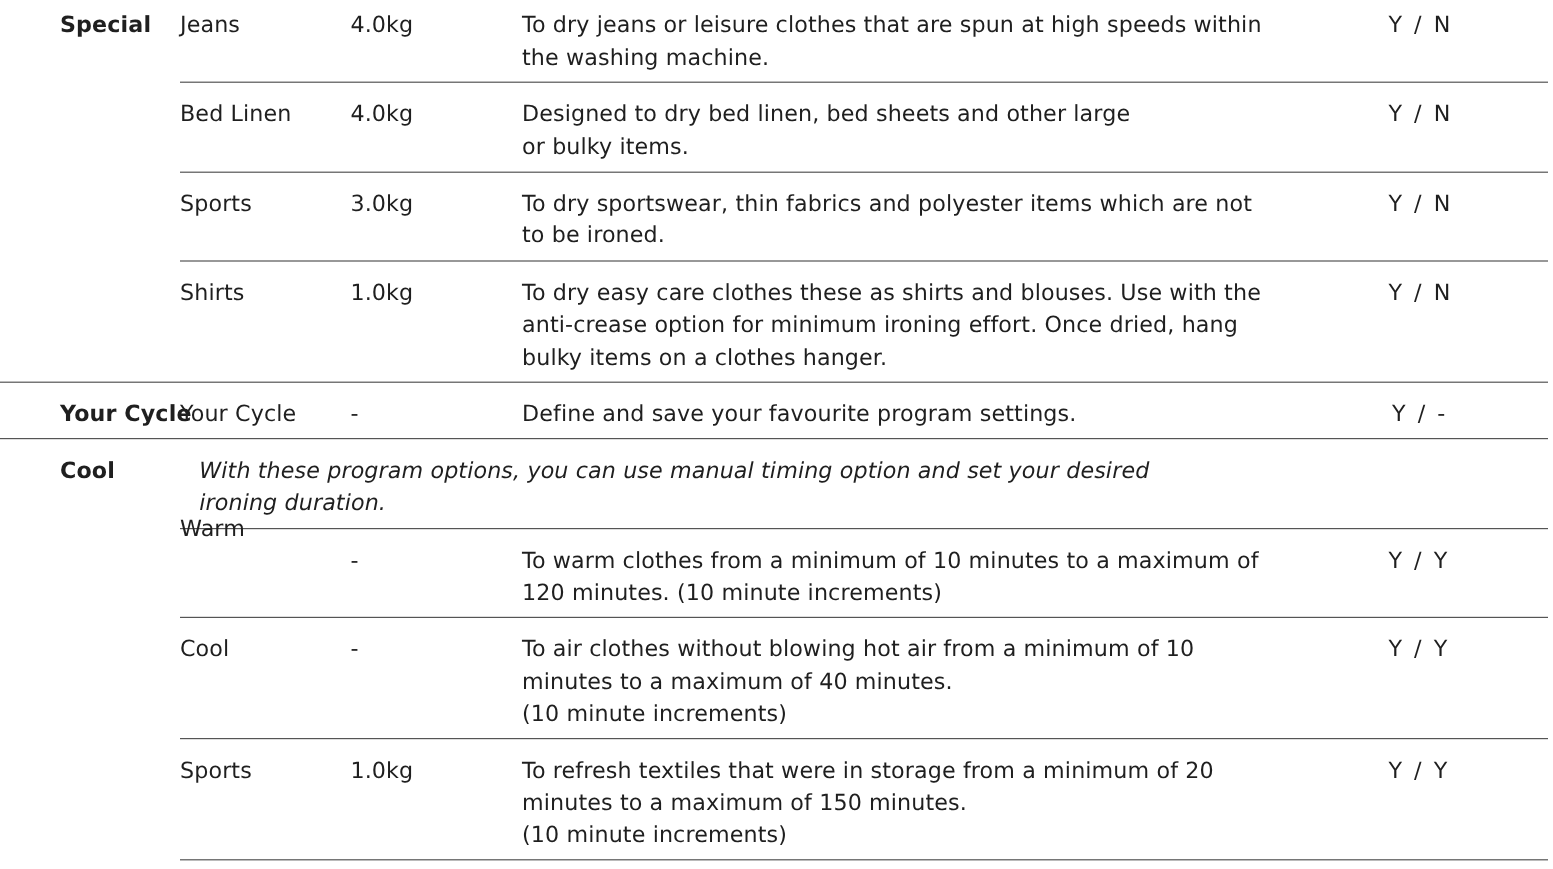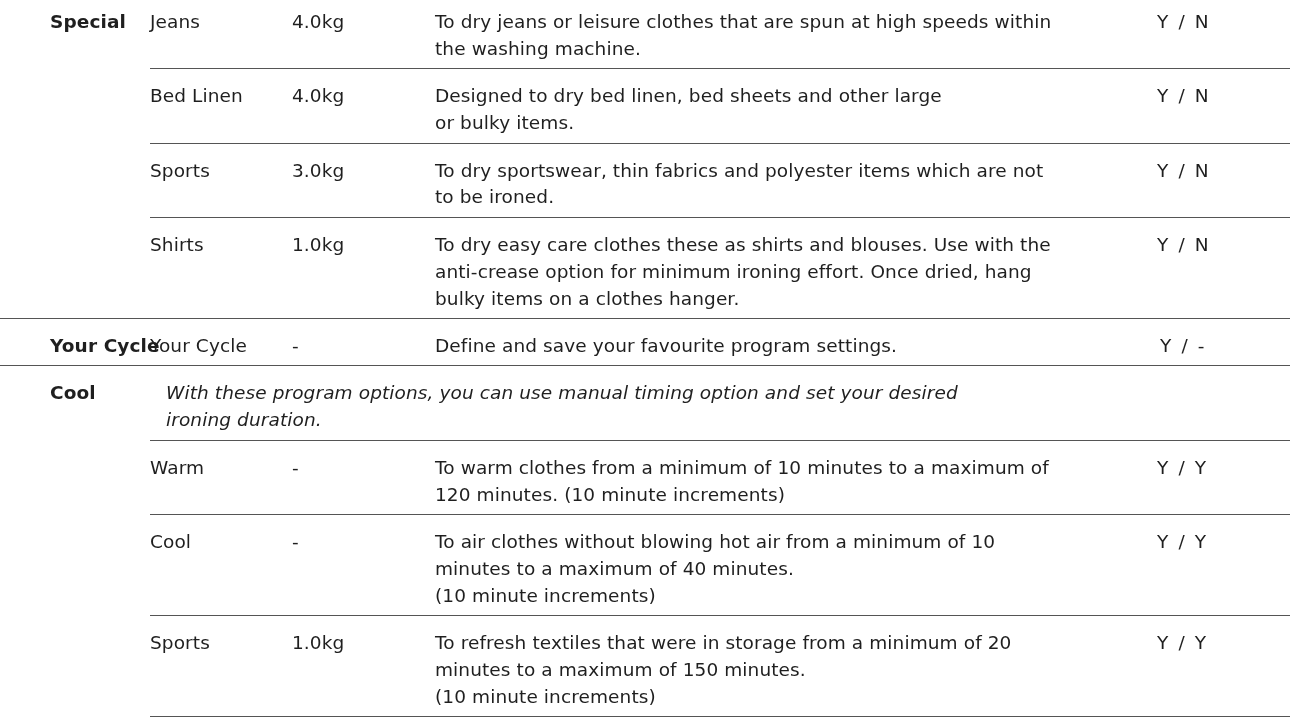--- a/index.html
+++ b/index.html
@@ -70,21 +70,21 @@
   <div class="txt yn center" style="top:332px">Y / -</div>
 </div>
 <div class="line full" style="top:365px"></div>
 
 <div class="txt cat" style="top:379px">Cool</div>
 <div class="txt intro" style="top:379px">With these program options, you can use manual timing option and set your desired</div>
 <div class="txt intro" style="top:406px">ironing duration.</div>
 <div class="line sub" style="top:440px"></div>
 
 <div>
-  <div class="txt prog" style="top:454px">Warm</div>
+  <div class="txt prog" style="top:428px">Warm</div>
   <div class="txt load" style="top:454px">-</div>
   <div class="txt desc" style="top:454px">To warm clothes from a minimum of 10 minutes to a maximum of</div>
   <div class="txt desc" style="top:481px">120 minutes. (10 minute increments)</div>
   <div class="txt yn" style="top:454px">Y / Y</div>
 </div>
 <div class="line sub" style="top:514px"></div>
 
 <div>
   <div class="txt prog" style="top:528px">Cool</div>
   <div class="txt load" style="top:528px">-</div>

